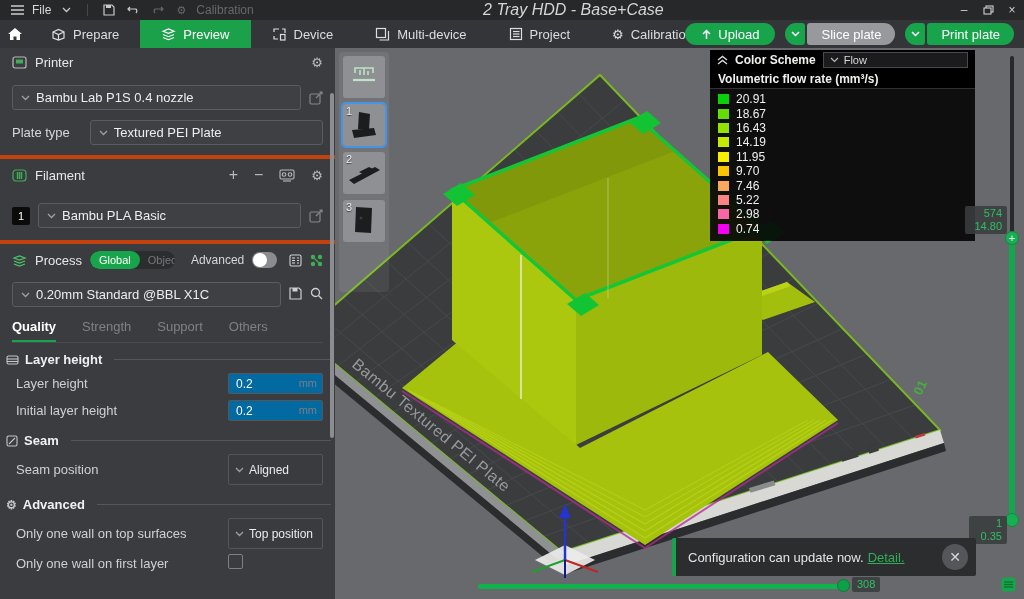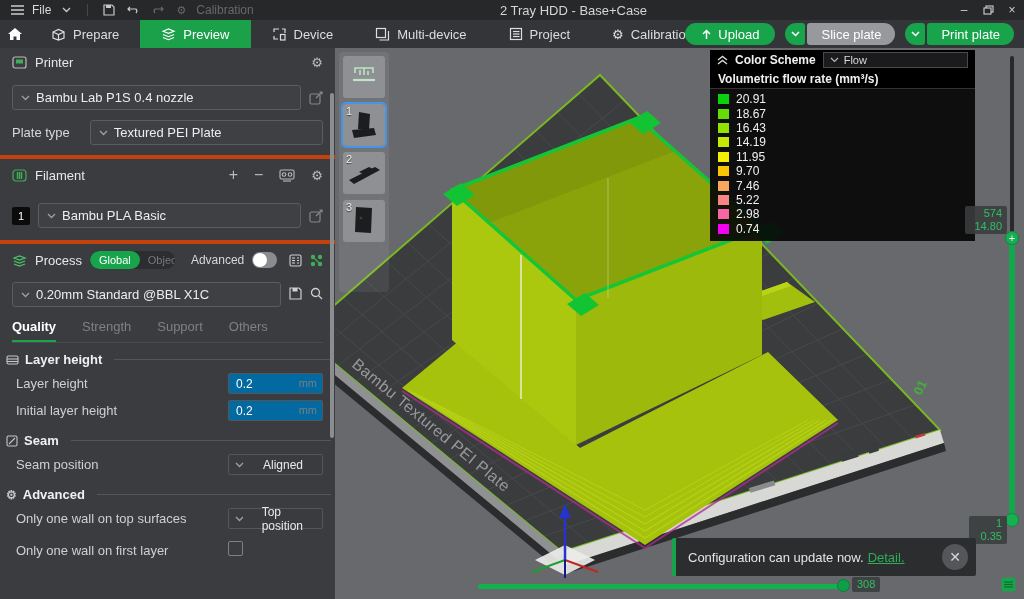--- a/index.html
+++ b/index.html
@@ -6,21 +6,21 @@
   html,body { width:1024px; height:599px; overflow:hidden; background:#232426;
     font-family:"Liberation Sans", sans-serif; -webkit-font-smoothing:antialiased; }
 
   
   .titlebar { height:20px; background:#27282a; display:flex; align-items:center; position:relative;
     color:#d8d9db; font-size:12px; }
   .tb-left { display:flex; align-items:center; gap:6px; padding-left:8px; }
   .tb-sep { width:1px; height:12px; background:#46474a; margin:0 6px; }
   .tb-ic { display:inline-flex; align-items:center; justify-content:center; width:18px; height:16px; color:#c9cacc; }
   .tb-ic.dim { color:#67686b; }
-  .tb-title { position:absolute; left:56%; transform:translateX(-50%); font-size:13px; color:#d4d5d7; white-space:nowrap; }
+  .tb-title { position:absolute; left:56%; transform:translateX(-50%); font-size:16px; color:#d4d5d7; white-space:nowrap;font-style:italic; }
   .tb-win { position:absolute; right:0; top:0; height:20px; display:flex; }
   .tb-win div { width:24px; height:20px; display:flex; align-items:center; justify-content:center; color:#cfd0d2; font-size:12px; }
 
   
   .tabbar { height:28px; background:#333539; display:flex; align-items:stretch; position:relative; }
   .home { width:30px; display:flex; align-items:center; justify-content:center; }
   .tab { display:flex; align-items:center; gap:7px; padding:0 21px; color:#dcddde; font-size:13px; cursor:default; }
   .tab.active { background:#1ca14b; color:#fff;text-align:right; }
   .tab svg { flex:none; }
   .actions { position:absolute; right:10px; top:3px; height:22px; display:flex; gap:10px; align-items:center; }
@@ -60,22 +60,22 @@
   .ptab { padding:2px 0 6px 0; color:#7f8084; }
   .ptab.active { color:#fff; font-weight:bold; border-bottom:2px solid #18a44b; }
   .group-head { display:flex; align-items:center; gap:6px; margin:9px 4px 0 6px; font-size:13px; font-weight:bold; color:#f0f0f2; }
   .group-head .rule { flex:1; height:1px; background:#55565a; margin-left:6px; }
   .set-row { display:flex; align-items:center; margin:6px 12px 0 16px; font-size:13px; color:#cfd0d3; }
   .set-row .lbl { flex:1; }
   .ctl { width:95px; position:relative; }
   .ctl input { width:95px; height:21px; background:#0369a1; border:1px solid #55565a; border-radius:2px;
     color:#fff; font-size:12px; padding:0 26px 0 7px; font-family:"Liberation Sans",sans-serif; }
   .ctl .unit { position:absolute; right:6px; top:4px; font-size:11px; color:#7b7d81; }
-  .ctl-select { width:95px; height:21px; background:#3a3b3e; border:1px solid #55565a; border-radius:2px;
-    display:flex; align-items:center; gap:19px; padding:0 6px; font-size:12px; color:#e9eaeb; }
+  .ctl-select { width:95px; height:31px; background:#3a3b3e; border:1px solid #55565a; border-radius:2px;
+    display:flex; align-items:center; gap:5px; padding:0 6px; font-size:12px; color:#e9eaeb; }
   .checkbox { width:15px; height:15px; border:1px solid #7f8084; border-radius:2px; background:transparent; }
   .side-scroll { position:absolute; right:1px; top:45px; width:4px; height:345px; background:#8b8d90; border-radius:2px; }
 
   
   .viewport { position:relative; width:689px; height:551px; background:#67696c; overflow:hidden; }
   .scene { position:absolute; inset:0; }
 
   
   .thumb-panel { position:absolute; left:4px; top:4px; width:50px; height:240px; background:rgba(255,255,255,0.07); border-radius:4px; }
   .thumb { position:absolute; left:8px; width:42px; height:42px; background:#8e9093; border-radius:3px; }
@@ -469,21 +469,21 @@
     </div>
     <div class="set-row">
       <span class="lbl">Only one wall on top surfaces</span>
       <span class="ctl-select">
         <svg width="9" height="6">
             <polyline points="1,1 4.5,4.5 8,1" fill="none" stroke="#9fa0a3" stroke-width="1.3"></polyline>
           </svg>
         <span>Top position</span>
       </span>
     </div>
-    <div class="set-row" style="margin-top:12px;">
+    <div class="set-row" style="margin-top:5px;">
       <span class="lbl">Only one wall on first layer</span>
       <span style="width:95px;"><span class="checkbox" style="display:inline-block;"></span></span>
     </div>
 
     <div class="side-scroll"></div>
   </div>
 
   <div class="viewport">
 
     <svg class="scene" viewBox="0 0 689 551" preserveAspectRatio="none">

